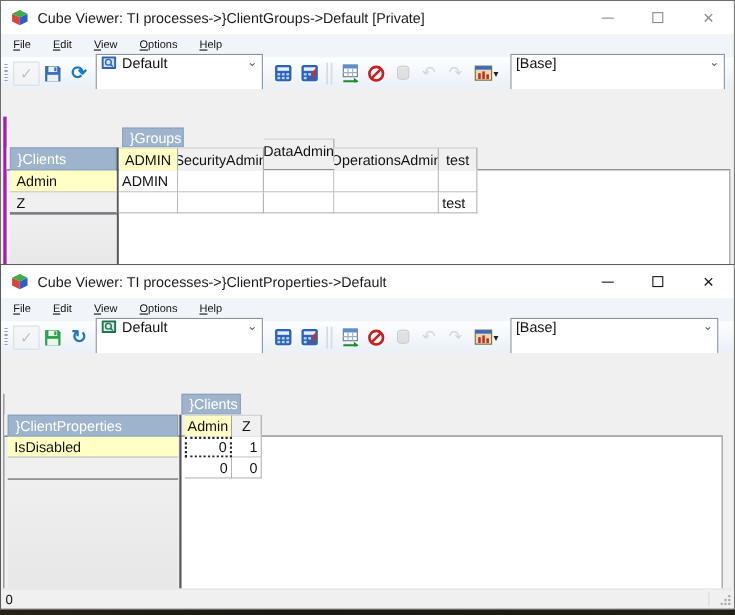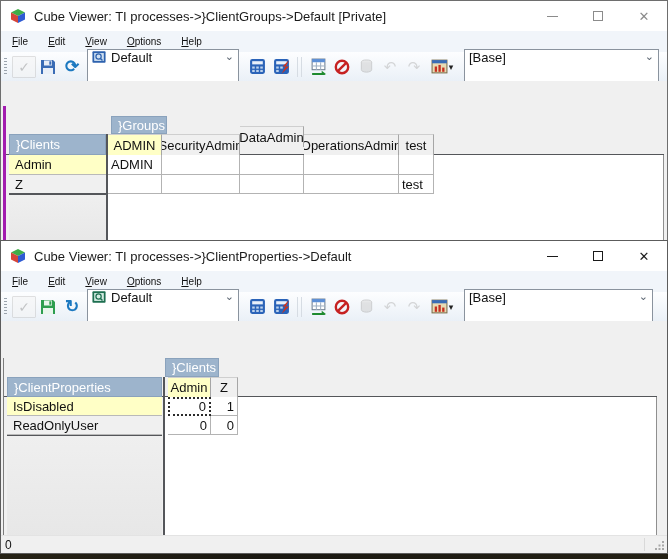--- a/index.html
+++ b/index.html
@@ -386,21 +386,20 @@
         <div class="cellabs dimtab" style="left:3px; top:19px; width:155px; height:20px;">}ClientProperties</div>
 
         <div class="cellabs whitearea" style="left:161px; top:39px; width:492px; height:140px;"></div>
 
         <div class="cellabs vline-dark" style="left:159px; top:19px; width:2px; height:160px;"></div>
 
         <div class="cellabs colhdr yellow" style="left:164px; top:19px; width:43px; height:20px;">Admin</div>
         <div class="cellabs colhdr" style="left:207px; top:19px; width:27px; height:20px;">Z</div>
 
         <div class="cellabs rowhdr yellow" style="left:3px; top:39px; width:155px; height:19px;">IsDisabled</div>
-        <div class="cellabs rowhdr plain" style="left:3px; top:58px; width:155px; height:19px;">ReadOnlyUser</div>
         <div class="cellabs cont-col" style="left:3px; top:77px; width:155px; height:102px;"></div>
 
         <div class="cellabs dcell num sel" style="left:164px; top:39px; width:43px; height:19px;">0</div>
         <div class="cellabs dcell num" style="left:207px; top:39px; width:27px; height:19px;">1</div>
 
         <div class="cellabs dcell num" style="left:164px; top:58px; width:43px; height:19px;">0</div>
         <div class="cellabs dcell num" style="left:207px; top:58px; width:27px; height:19px;">0</div>
       </div>
     </div>
 

